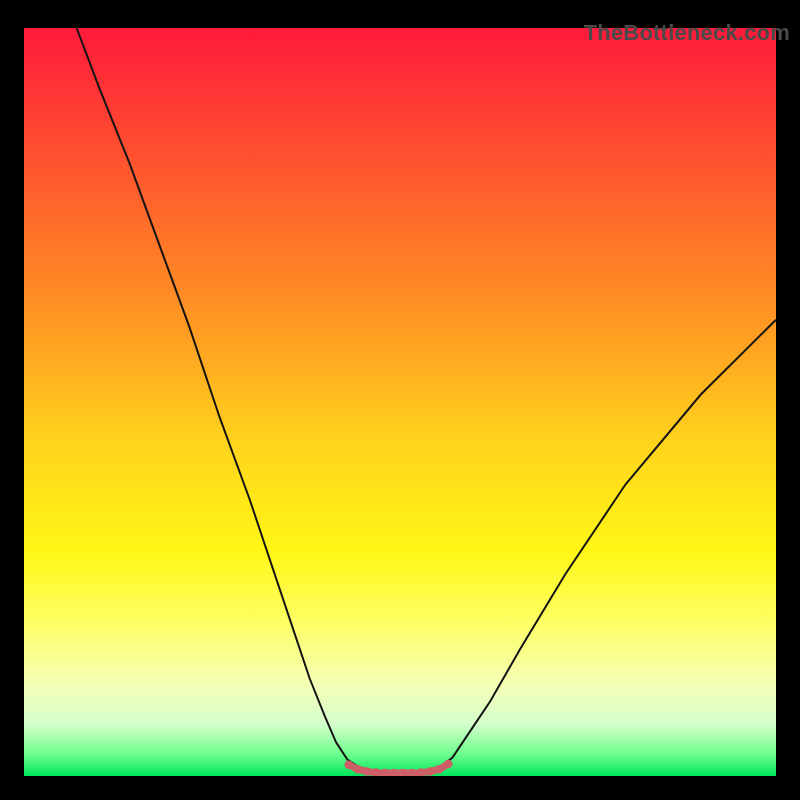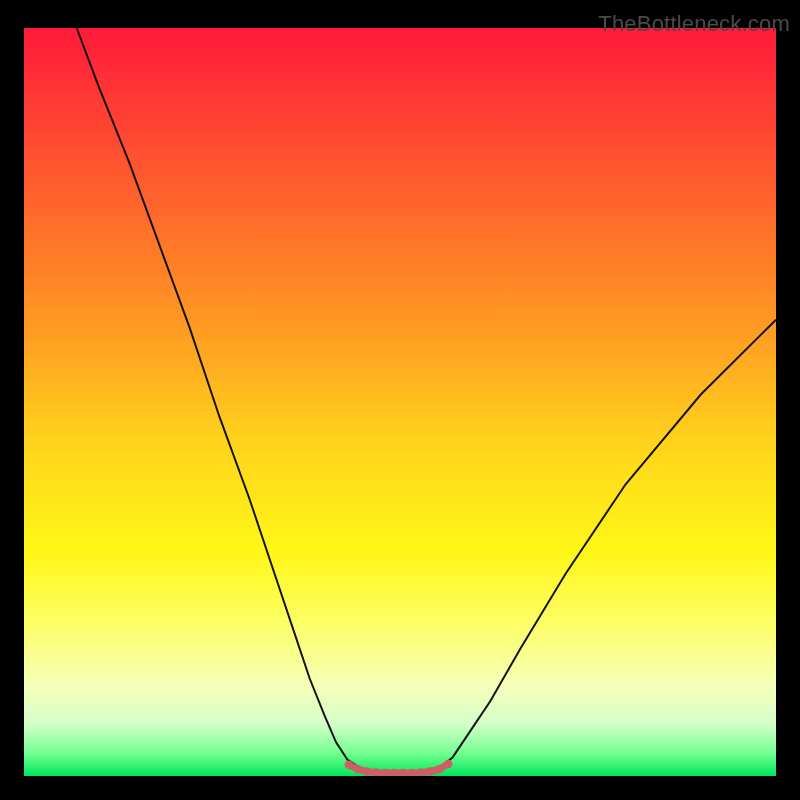--- a/index.html
+++ b/index.html
@@ -12,24 +12,24 @@
     font-family: Arial, Helvetica, sans-serif;
   }
   .frame {
     position: relative;
     width: 800px;
     height: 800px;
     background: #000;
   }
   .watermark {
     position: absolute;
-    top: 11px;
+    top: 20px;
     right: 10px;
     font-size: 22px;
-    font-weight: 400;
+    font-weight: 700;
     color: #4a4a4a;
     letter-spacing: 0.2px;
     z-index: 10;
     user-select: none;
   }
   .plot-area {
     position: absolute;
     left: 24px;
     top: 28px;
     width: 752px;

